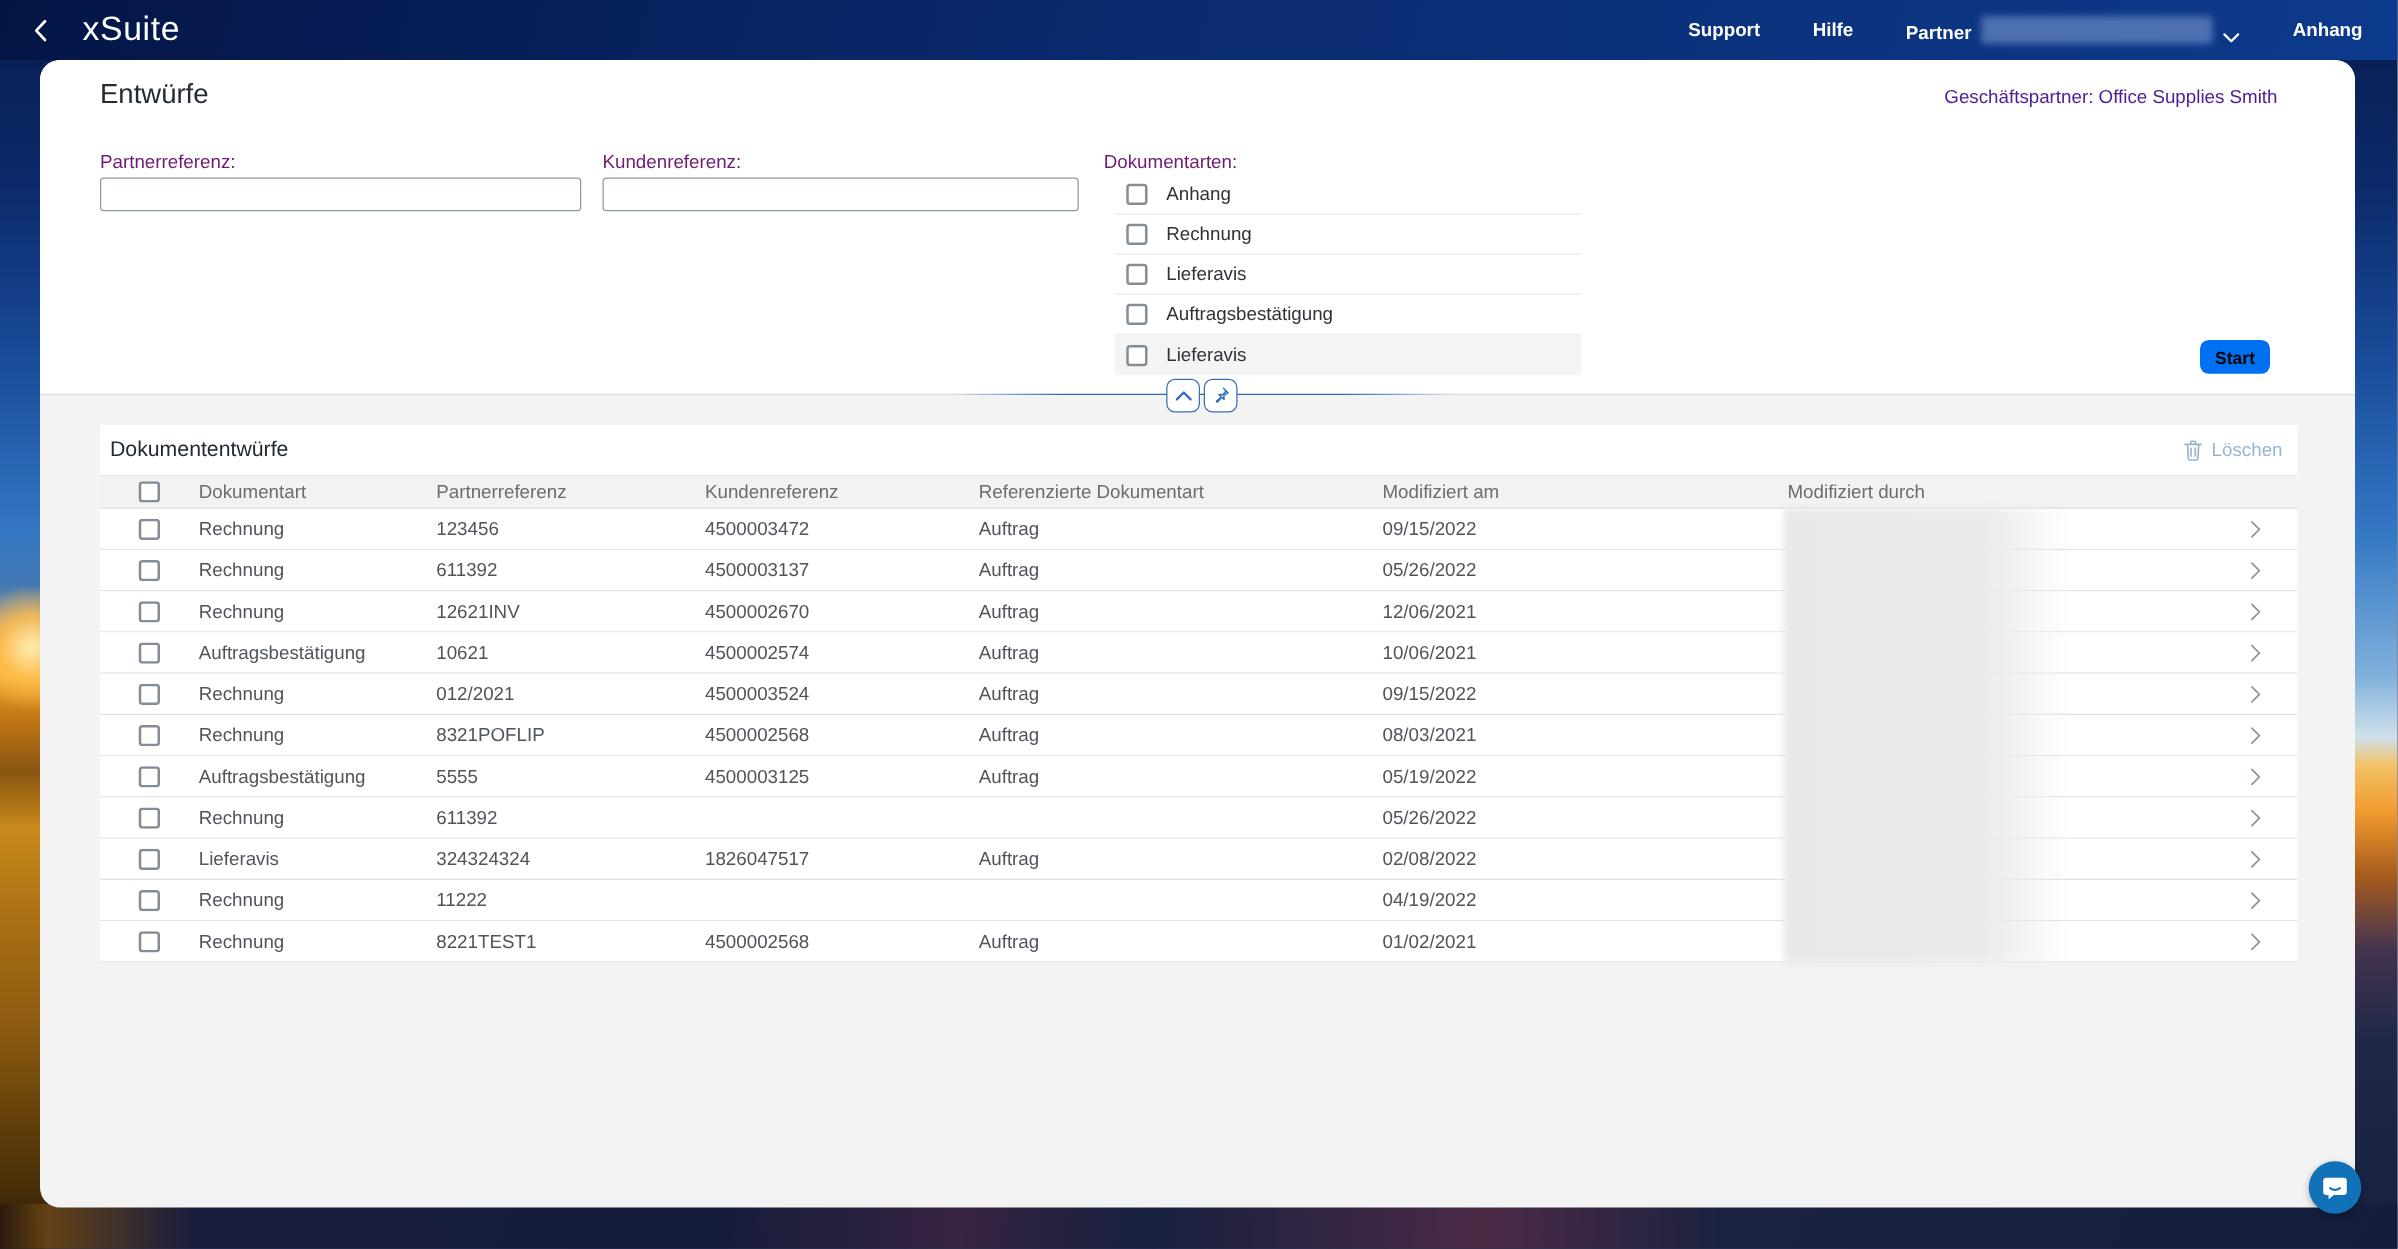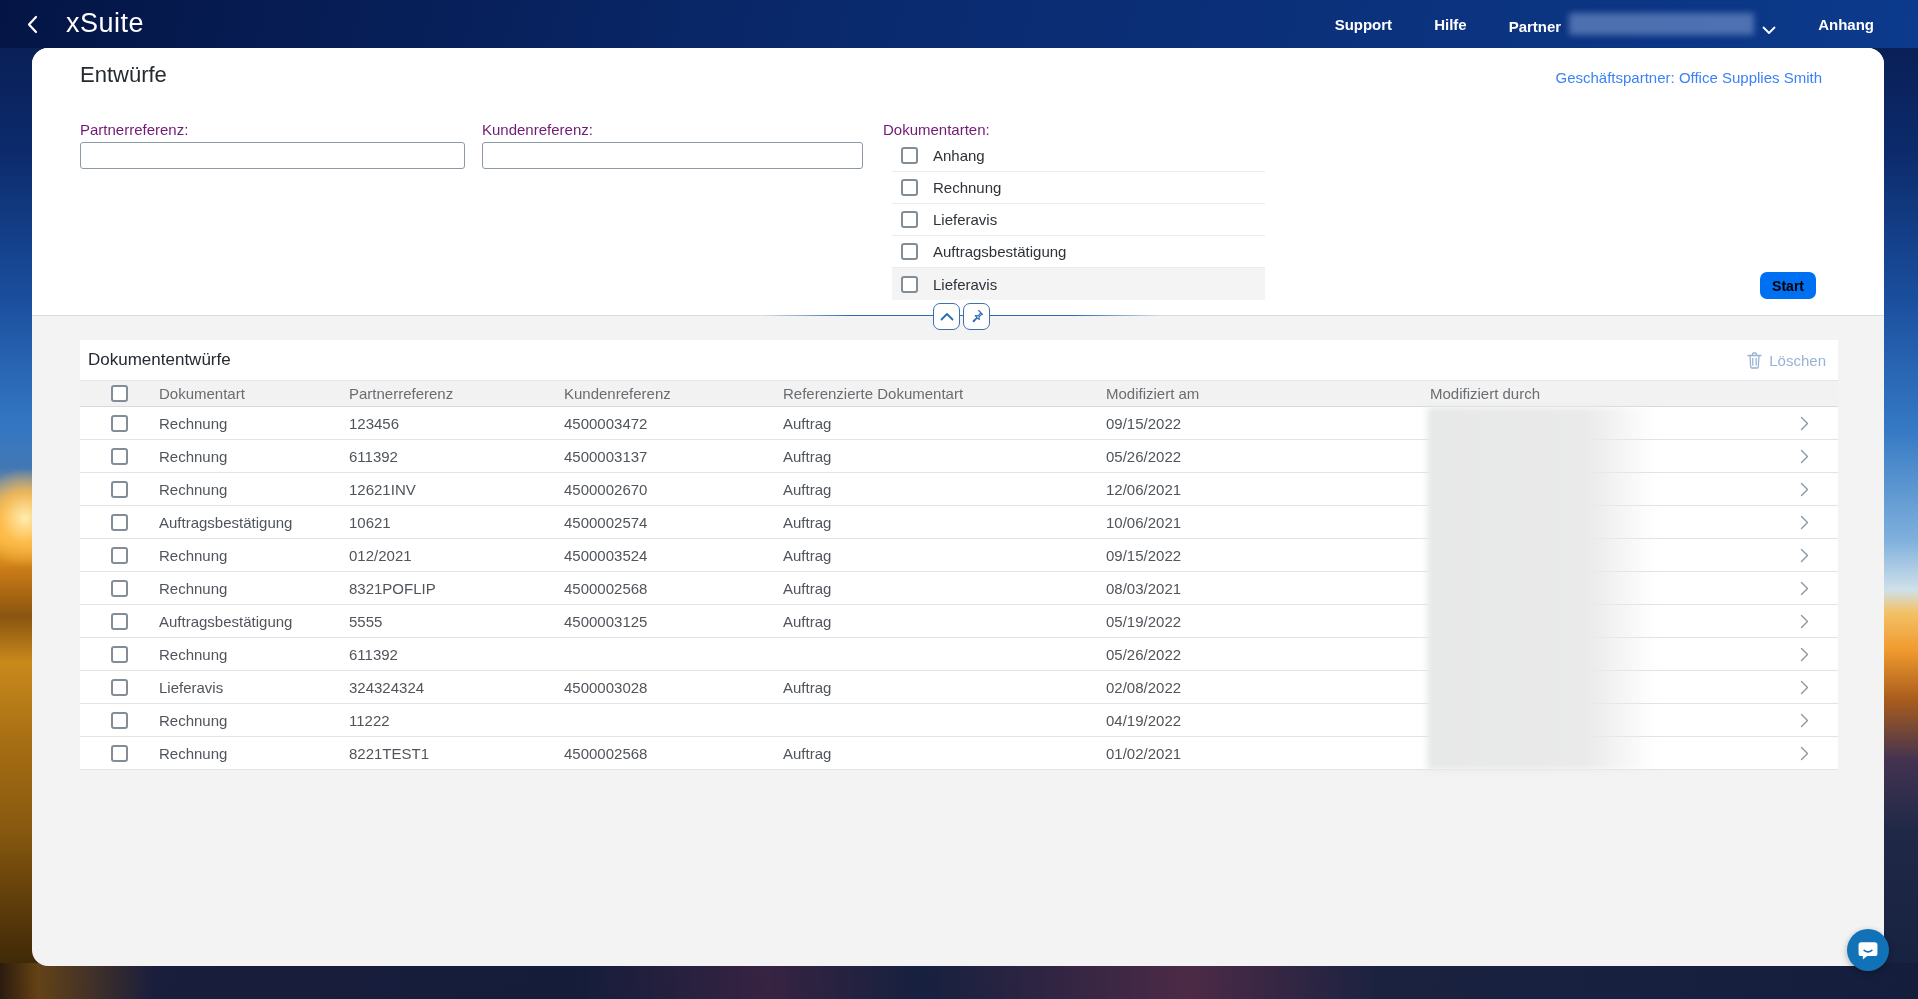--- a/index.html
+++ b/index.html
@@ -20,33 +20,33 @@
   .bg-bottom { position:absolute; left:0; bottom:0; height:36px; width:100%; opacity:.92;
     background:linear-gradient(90deg,#2a1a10 0%,#6a4513 2%,#1a1d3c 8%,#141c3a 30%,
       #3a2342 40%,#16203f 48%,#512b47 62%,#1a2240 72%,#141e3c 100%); }
 
   
   .topbar { position:absolute; left:0; top:0; width:100%; height:48px;
     background:linear-gradient(105deg,#041545 0%,#0a2a6e 45%,#0c3a8c 100%);
     display:flex; align-items:center; color:#fff; z-index:5; }
   .back-btn { position:absolute; left:26px; top:14px; width:20px; height:20px; cursor:pointer; display:flex; align-items:center; }
   .brand { position:absolute; left:66px; top:8px; font-size:27px; letter-spacing:.5px; color:#fff; font-weight:normal; }
-  .topnav { position:absolute; right:44px; top:0; height:48px; display:flex; align-items:center; gap:42px; font-size:15px; font-weight:bold; }
+  .topnav { position:absolute; right:28px; top:0; height:48px; display:flex; align-items:center; gap:42px; font-size:15px; font-weight:bold; }
   .topnav a { color:#fff; text-decoration:none; cursor:pointer; }
   .partner-group { display:flex; align-items:flex-end; gap:8px; cursor:pointer; }
   .partner-redacted { width:185px; height:22px; border-radius:2px;
     background:rgba(122,152,206,.6); filter:blur(3px); }
 
   
   .panel { position:absolute; left:32px; top:48px; width:1852px; height:918px;
     background:#f3f3f4; border-radius:16px; overflow:hidden; z-index:4; }
 
   .filter-header { position:absolute; left:0; top:0; width:100%; height:268px; background:#fff; }
   .page-title { position:absolute; left:48px; top:14px; font-size:22px; font-weight:normal; color:#232a31; }
-  .bp-label { position:absolute; right:62px; top:21px; font-size:15px; color:#3b82f6; }
+  .bp-label { position:absolute; right:62px; top:21px; font-size:15px; color:#4c1d95; }
 
   .flabel { position:absolute; top:73px; font-size:15px; color:#701a75; }
   .finput { position:absolute; top:94px; height:27px; border:1px solid #8d99a5; border-radius:3px;
     background:#fff; padding:0 8px; font-size:15px; color:#32363a; font-family:inherit; }
 
   .dt-list { position:absolute; left:860px; top:92px; width:373px; list-style:none; }
   .dt-item { height:32px; display:flex; align-items:center; border-bottom:1px solid #ececec; cursor:pointer; }
   .dt-item.dt-hl { background:#f4f4f5; border-bottom:none; }
   .cb { width:17px; height:17px; border:2px solid #838d98; border-radius:3px; background:#fff; flex:0 0 auto; cursor:pointer; }
   .dt-item .cb { margin:0 15px 0 9px; }
@@ -324,21 +324,21 @@
                 <polyline points="1.5,1.5 7.5,7.5 1.5,13.5" fill="none" stroke="#8b95a0" stroke-width="1.4" stroke-linecap="round" stroke-linejoin="round"></polyline>
               </svg>
             </div>
           </div>
           <div class="tgrid trow">
             <div class="cell c-check">
               <span class="cb"></span>
             </div>
             <div class="cell">Lieferavis</div>
             <div class="cell">324324324</div>
-            <div class="cell">4500003028</div>
+            <div class="cell">1826047517</div>
             <div class="cell">Auftrag</div>
             <div class="cell">02/08/2022</div>
             <div class="cell"></div>
             <div class="cell c-nav">
               <svg width="9" height="15" viewBox="0 0 9 15">
                 <polyline points="1.5,1.5 7.5,7.5 1.5,13.5" fill="none" stroke="#8b95a0" stroke-width="1.4" stroke-linecap="round" stroke-linejoin="round"></polyline>
               </svg>
             </div>
           </div>
           <div class="tgrid trow">

